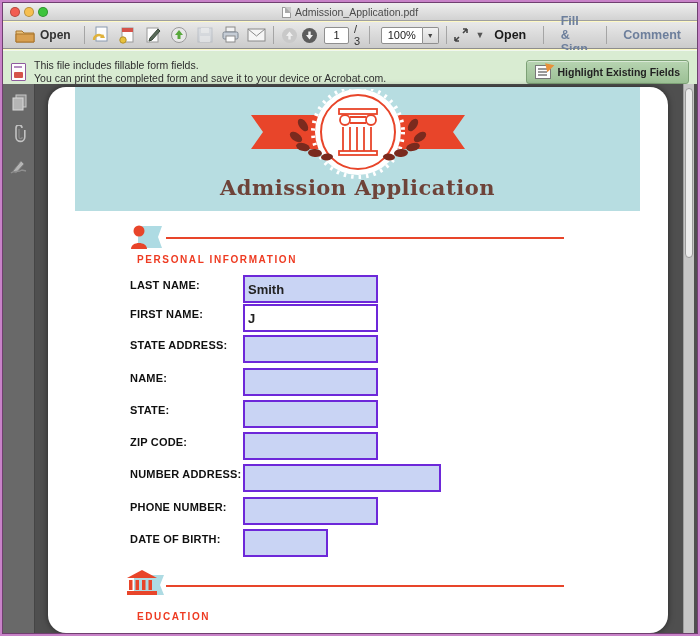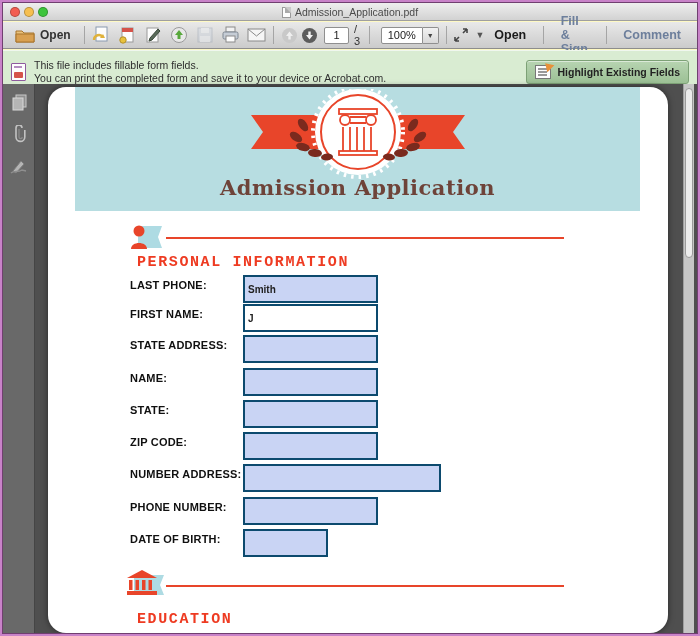--- a/index.html
+++ b/index.html
@@ -90,28 +90,28 @@
   .page { position:absolute; left:45px; top:3px; width:620px; height:546px; background:#fff;
           box-shadow:0 0 6px rgba(0,0,0,.5); overflow:hidden;border-radius:18px; }
 
   .pdf-header { position:absolute; left:27px; top:0; width:565px; height:124px; background:#b7dde1; }
   .logo-wrap { position:absolute; left:50%; top:2px; transform:translateX(-50%); }
   .pdf-title { position:absolute; left:0; width:565px; top:88px; text-align:center;
                font-family:"DejaVu Serif","Liberation Serif",serif; font-weight:600;
                font-size:21px; color:#6e4339; letter-spacing:.5px; }
 
   .sect-line { position:absolute; height:2px; background:#e8452a; }
-  .sect-head { position:absolute; font-family:Liberation Mono, monospace;
-               font-weight:bold; font-size:15px; letter-spacing:1.6px; color:#ee3b22; }
+  .sect-head { position:absolute; font-family:Liberation Sans, sans-serif;
+               font-weight:bold; font-size:10px; letter-spacing:1.6px; color:#ee3b22; }
 
   .form-row { position:absolute; left:0; width:620px; height:20px; }
   .field-label { position:absolute; left:82px; top:0; line-height:20px; font-size:11px;
                  font-weight:bold; color:#101010; letter-spacing:.2px; }
   .field-input { position:absolute; left:195px; top:0; height:20px; width:135px;
-                 border:2px solid #0c4a6e; background:#c9d4f4; font-size:10px;
+                 border:2px solid #6d28d9; background:#c9d4f4; font-size:13px;
                  font-weight:bold; color:#222; padding:12px 3px;
                  font-family:"Liberation Sans",sans-serif; border-radius:0; }
   .field-input.white { background:#ffffff; }
   .field-input.wide { width:198px; }
   .field-input.small { width:85px; }
 </style>
 </head>
 <body>
 
 <div class="frame">
@@ -296,21 +296,21 @@
 
       <svg style="position:absolute; left:80px; top:136px;" width="34" height="28" viewBox="0 0 34 28">
         <polygon points="10,3 34,3 30,14 34,25 10,25" fill="#aedbe3"></polygon>
         <circle cx="11" cy="8" r="5.5" fill="#e8452a"></circle>
         <path d="M3 26 C3 18 19 18 19 26 Z" fill="#e8452a"></path>
       </svg>
       <div class="sect-line" style="left:118px; top:150px; width:398px;"></div>
       <div class="sect-head" style="left:89px; top:167px;">PERSONAL INFORMATION</div>
 
       <div class="form-row" style="top:188px">
-        <span class="field-label">LAST PHONE:</span>
+        <span class="field-label">LAST NAME:</span>
         <input class="field-input" value="Smith" style="">
       </div>
       <div class="form-row" style="top:217px">
         <span class="field-label">FIRST NAME:</span>
         <input class="field-input white" value="J" style="">
       </div>
       <div class="form-row" style="top:248px">
         <span class="field-label">STATE ADDRESS:</span>
         <input class="field-input" value="" style="">
       </div>

